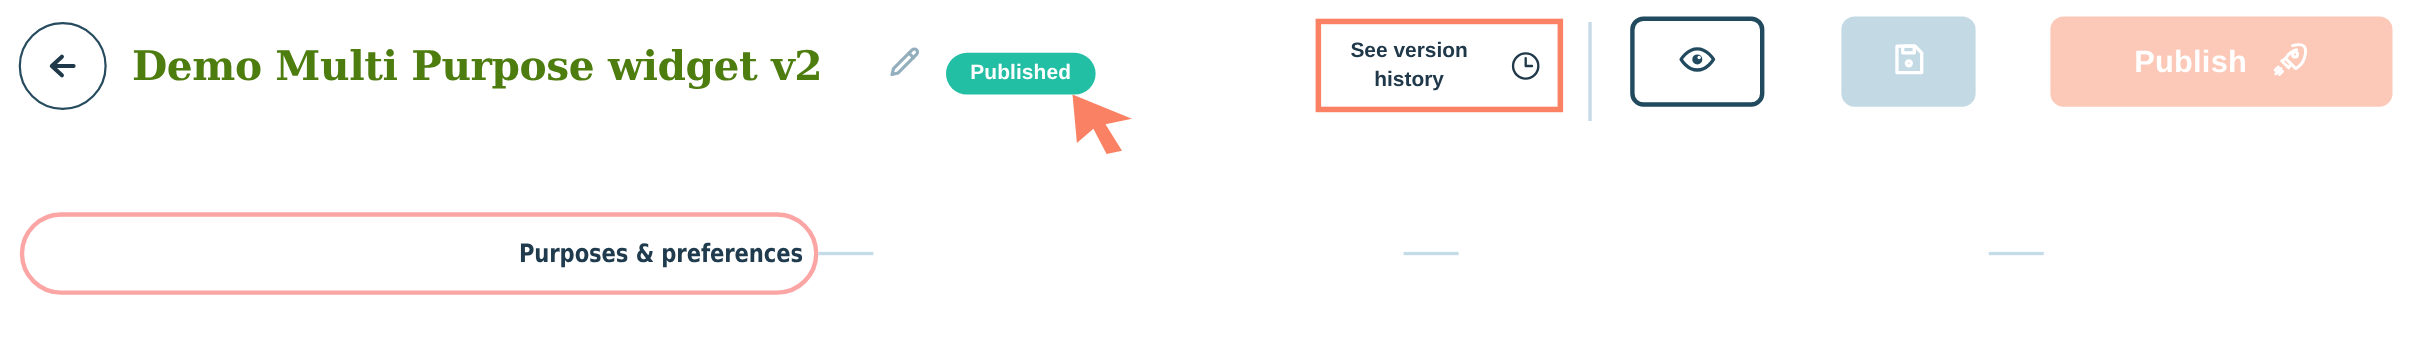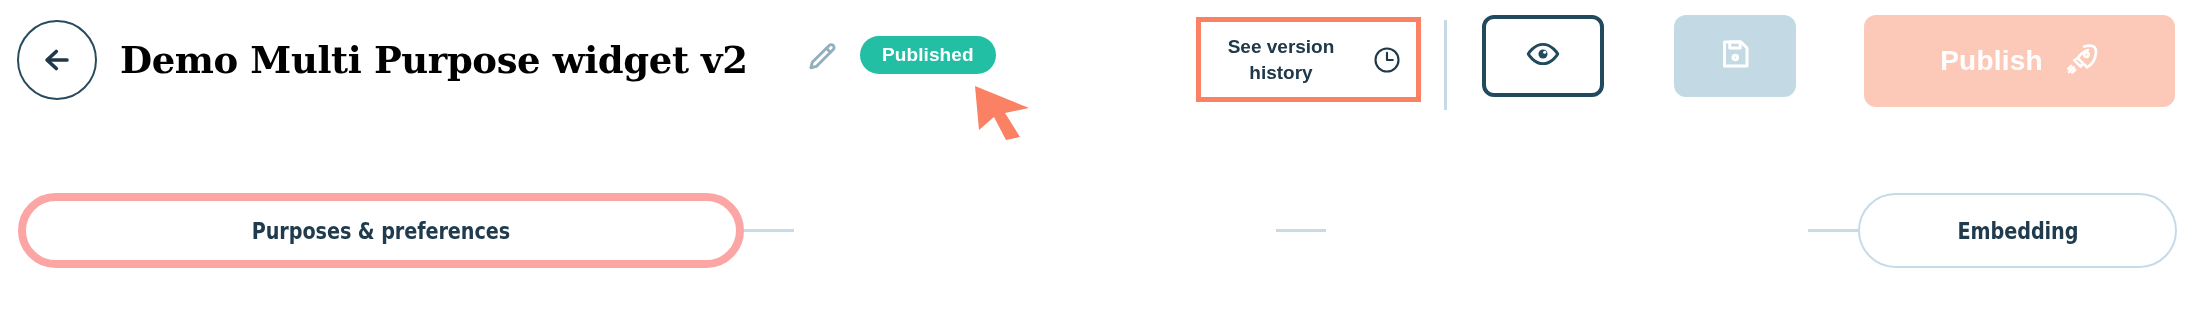--- a/index.html
+++ b/index.html
@@ -48,39 +48,39 @@
     position: absolute;
     left: 120px;
     top: 30px;
     height: 60px;
     display: flex;
     align-items: center;
     font-family: "DejaVu Serif", "Liberation Serif", serif;
     font-weight: 700;
     font-size: 37px;
     letter-spacing: -0.4px;
-    color: #000000;
+    color: #4d7c0f;
     white-space: nowrap;
   }
 
   
   .edit-icon {
     position: absolute;
     left: 804px;
     top: 40px;
     width: 36px;
     height: 36px;
     cursor: pointer;
   }
 
   
   .status-badge {
     position: absolute;
     left: 860px;
-    top: 36px;
+    top: 48px;
     height: 38px;
     padding: 0 22px;
     border-radius: 19px;
     background: #23BFA5;
     color: #ffffff;
     font-size: 19px;
     font-weight: 700;
     display: flex;
     align-items: center;
     justify-content: center;
@@ -156,21 +156,21 @@
     background: #C3DAE5;
     cursor: default;
   }
 
   
   .publish-btn {
     position: absolute;
     left: 1864px;
     top: 15px;
     width: 311px;
-    height: 92px;
+    height: 82px;
     border-radius: 12px;
     background: #FCC9B9;
     display: flex;
     align-items: center;
     justify-content: center;
     gap: 22px;
     cursor: default;
   }
   .publish-label {
     font-size: 28px;
@@ -192,21 +192,21 @@
     top: 0;
     height: 75px;
     border-radius: 38px;
     background: #ffffff;
     border: 2px solid #C5DCE8;
     display: flex;
     align-items: center;
     justify-content: center;
     cursor: pointer;
   }
-  .tab.active { border: 8px solid #fca5a5; }
+  .tab.active { border: 4px solid #fca5a5; justify-content: flex-end; }
   .tab-label {
     font-family: "DejaVu Sans Condensed", "Liberation Sans Narrow", "Liberation Sans", sans-serif;
     font-size: 23px;
     font-weight: 700;
     color: #1F3B4D;
     letter-spacing: -0.1px;
     white-space: nowrap;
     transform: scaleX(0.93);
   }
   .connector {
@@ -307,16 +307,13 @@
 
   <div class="tab tab-0 active">
     <span class="tab-label">Purposes &amp; preferences</span>
   </div>
   <div class="connector conn-0"></div>
 
   <div class="connector conn-1"></div>
 
   <div class="connector conn-2"></div>
 
-  <div class="tab tab-3">
-    <span class="tab-label">Embedding</span>
-  </div>
 </div>
 
 </body></html>

